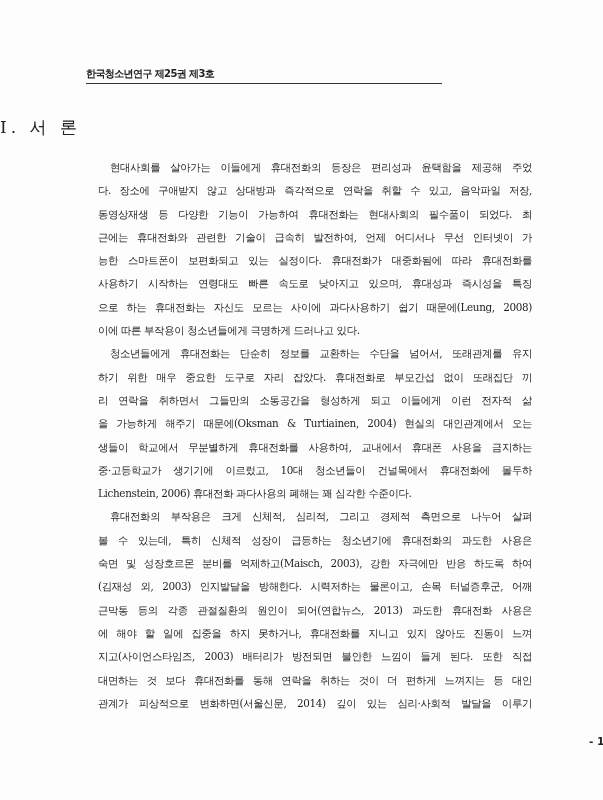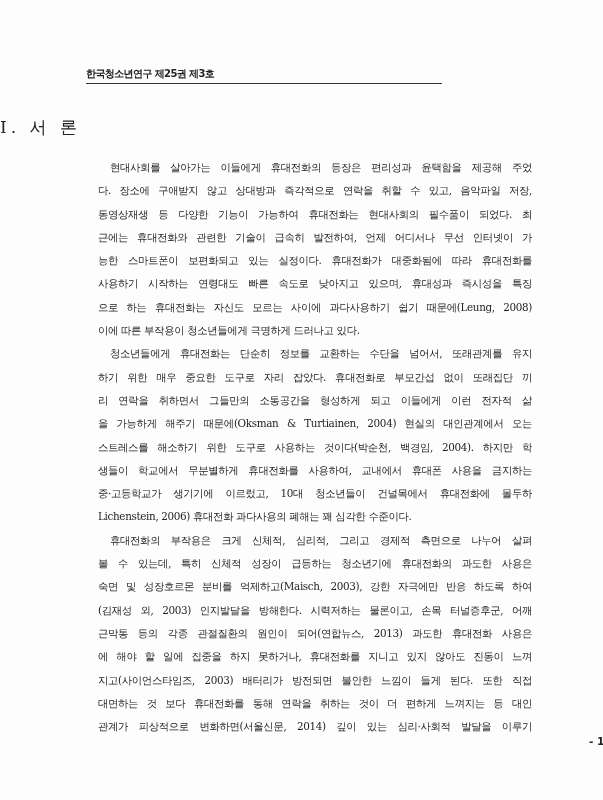--- a/index.html
+++ b/index.html
@@ -48,21 +48,20 @@
     <span class="line">근에는 휴대전화와 관련한 기술이 급속히 발전하여, 언제 어디서나 무선 인터넷이 가</span>
     <span class="line">능한 스마트폰이 보편화되고 있는 실정이다. 휴대전화가 대중화됨에 따라 휴대전화를</span>
     <span class="line">사용하기 시작하는 연령대도 빠른 속도로 낮아지고 있으며, 휴대성과 즉시성을 특징</span>
     <span class="line">으로 하는 휴대전화는 자신도 모르는 사이에 과다사용하기 쉽기 때문에(Leung, 2008)</span>
     <span class="line last">이에 따른 부작용이 청소년들에게 극명하게 드러나고 있다.</span>
 
     <span class="line indent">청소년들에게 휴대전화는 단순히 정보를 교환하는 수단을 넘어서, 또래관계를 유지</span>
     <span class="line">하기 위한 매우 중요한 도구로 자리 잡았다. 휴대전화로 부모간섭 없이 또래집단 끼</span>
     <span class="line">리 연락을 취하면서 그들만의 소통공간을 형성하게 되고 이들에게 이런 전자적 삶</span>
     <span class="line">을 가능하게 해주기 때문에(Oksman &amp; Turtiainen, 2004) 현실의 대인관계에서 오는</span>
-    <span class="line">스트레스를 해소하기 위한 도구로 사용하는 것이다(박순천, 백경임, 2004). 하지만 학</span>
     <span class="line">생들이 학교에서 무분별하게 휴대전화를 사용하여, 교내에서 휴대폰 사용을 금지하는</span>
     <span class="line">중·고등학교가 생기기에 이르렀고, 10대 청소년들이 건널목에서 휴대전화에 몰두하</span>
     <span class="line last">Lichenstein, 2006) 휴대전화 과다사용의 폐해는 꽤 심각한 수준이다.</span>
 
     <span class="line indent">휴대전화의 부작용은 크게 신체적, 심리적, 그리고 경제적 측면으로 나누어 살펴</span>
     <span class="line">볼 수 있는데, 특히 신체적 성장이 급등하는 청소년기에 휴대전화의 과도한 사용은</span>
     <span class="line">숙면 및 성장호르몬 분비를 억제하고(Maisch, 2003), 강한 자극에만 반응 하도록 하여</span>
     <span class="line">(김재성 외, 2003) 인지발달을 방해한다. 시력저하는 물론이고, 손목 터널증후군, 어깨</span>
     <span class="line">근막통 등의 각종 관절질환의 원인이 되어(연합뉴스, 2013) 과도한 휴대전화 사용은</span>
     <span class="line">에 해야 할 일에 집중을 하지 못하거나, 휴대전화를 지니고 있지 않아도 진동이 느껴</span>

